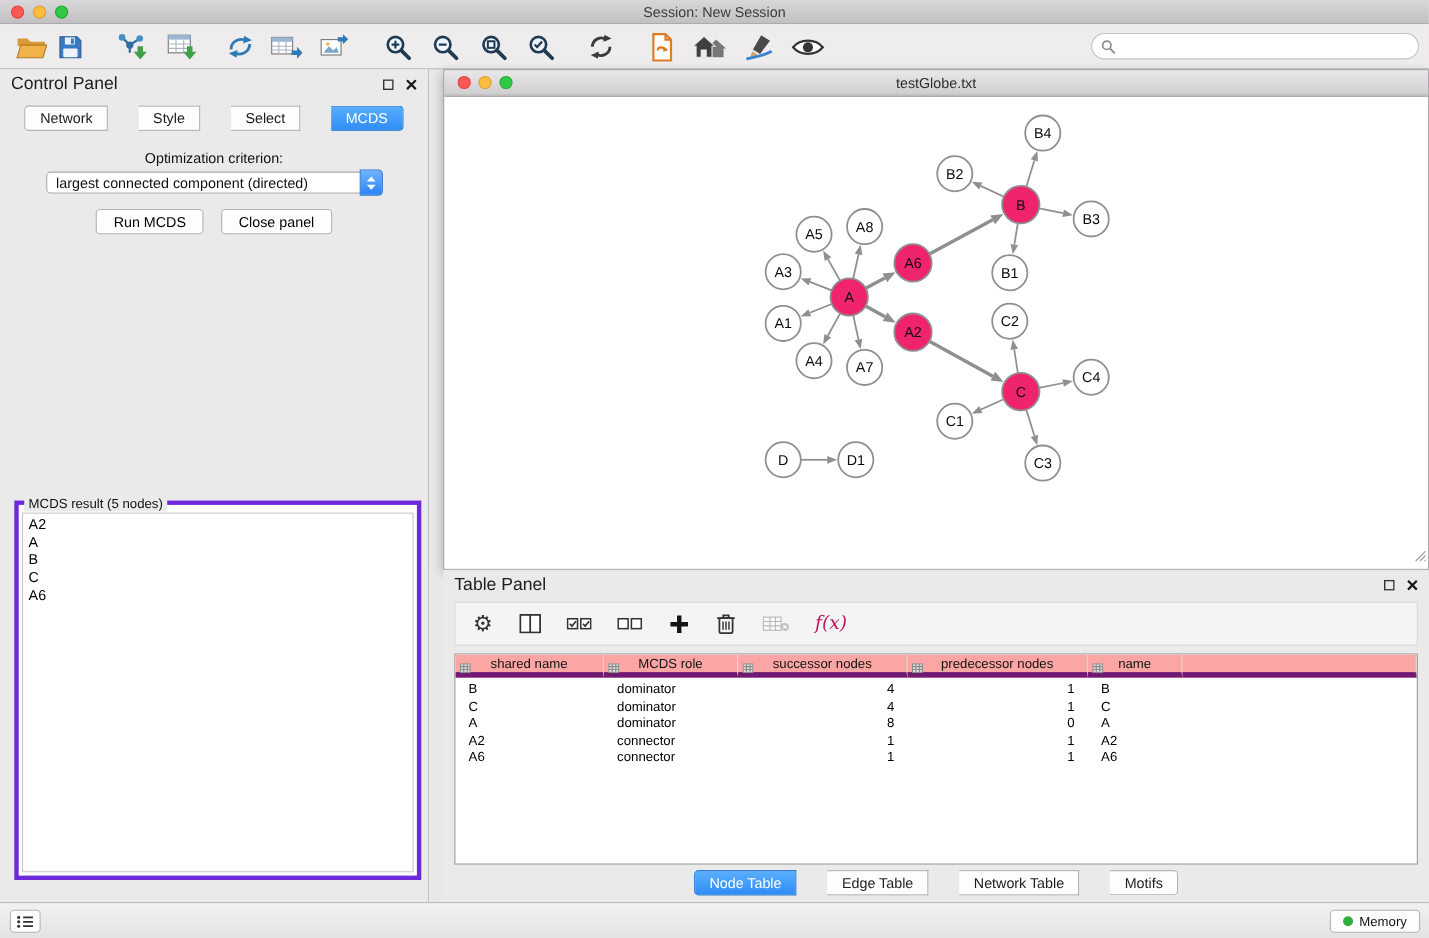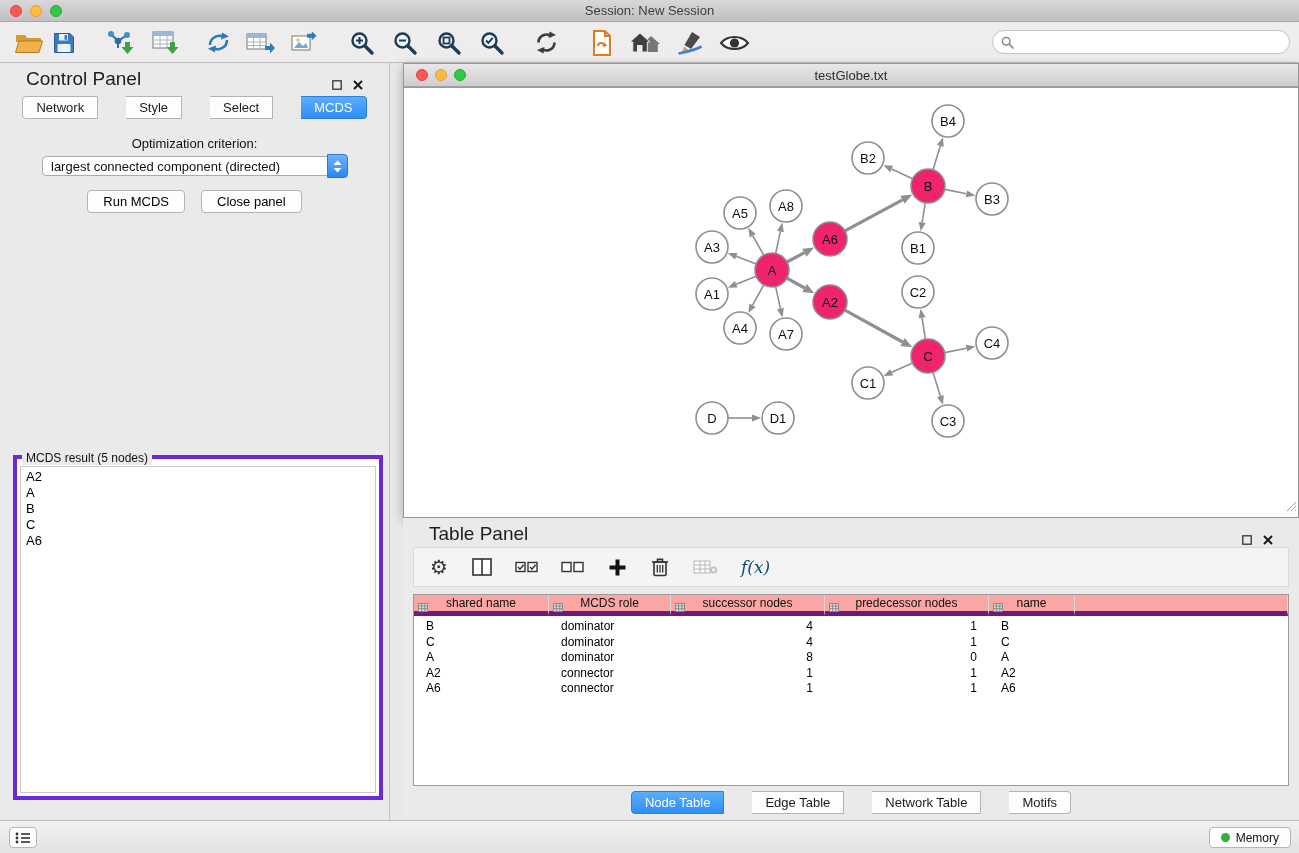--- a/index.html
+++ b/index.html
@@ -25,21 +25,21 @@
     display:flex; align-items:center; justify-content:center; cursor:default; }
   .ticon { display:flex; align-items:center; justify-content:center; }
   .searchbox { position:absolute; right:9px; top:8px; width:298px; height:24px; background:#fff;
     border:1px solid #c3c3c3; border-radius:12px; display:flex; align-items:center; padding:0 8px; }
   .searchbox input { border:none; outline:none; background:transparent; flex:1; font-size:13px;
     font-family:"Liberation Sans",sans-serif; margin-left:5px; }
 
   
   .control-panel { position:absolute; left:0; top:63px; width:390px; height:757px;
     background:#eaeaea; border-right:1px solid #c2c2c2; }
-  .panel-header { height:27px; display:flex; align-items:flex-end; padding:0 26px; font-size:19px; color:#1d1d1d; }
+  .panel-header { height:27px; display:flex; align-items:center; padding:0 10px; font-size:16px; color:#1d1d1d; }
   .panel-header-controls { margin-left:auto; display:flex; gap:11px; align-items:center; }
   .ph-btn { background:none; border:none; display:flex; align-items:center; cursor:default; }
 
   .seg { display:flex; justify-content:center;gap:28px; }
   .cp-tabs { position:absolute; top:33px; left:0; width:100%; }
   .seg-tab { border:1px solid #b3b3b3; border-left:none; background:#fdfdfd; padding:3px 13px;
     font-size:13px; color:#1c1c1c; cursor:default; }
   .seg-tab:first-child { border-left:1px solid #b3b3b3; border-radius:4px 0 0 4px; }
   .seg-tab:last-child { border-radius:0 4px 4px 0; }
   .seg-tab.active { background:linear-gradient(#5aaefc,#2f8df7); border-color:#2c7fd9; color:#fff; }
@@ -74,21 +74,21 @@
     border-top:1px solid #9a9a9a; overflow:hidden; }
   .resize-grip { position:absolute; right:1px; bottom:1px; }
 
   
   .table-panel { position:absolute; left:403px; top:518px; width:896px; height:302px; background:#eaeaea; }
   .tp-toolbar { position:absolute; top:29px; left:10px; right:10px; height:40px; background:#f5f4f5;
     border:1px solid #d8d8d8; display:flex; align-items:center; gap:23px; padding:0 15px; }
   .tp-tool { background:none; border:none; display:flex; align-items:center; justify-content:center;
     cursor:default; min-width:20px; }
   .gear-glyph { font-size:20px; color:#333; line-height:20px; font-family:"DejaVu Sans",sans-serif; }
-  .fx { font-family:"DejaVu Serif",serif; font-style:italic; font-size:17px; color:#0c4a6e; }
+  .fx { font-family:"DejaVu Serif",serif; font-style:italic; font-size:17px; color:#be185d; }
   .tp-table-wrap { position:absolute; top:76px; left:10px; right:10px; height:192px; background:#fff;
     border:1px solid #9a9a9a; overflow:hidden; }
   table.node-table { width:100%; border-collapse:separate; border-spacing:0; table-layout:fixed;
     font-size:12px; }
   table.node-table th { background:#fca5a5; border-right:1px solid #dadada; border-bottom:5px solid #701a75;
     height:21px; font-weight:normal; position:relative; color:#111; font-size:12px; }
   .th-icon { position:absolute; left:4px; top:6px; }
   table.node-table td { height:15px; line-height:15.5px; padding:0 12px; color:#000; white-space:nowrap; }
   td.al { text-align:left; } td.ar { text-align:right; }
   tbody tr:first-child td { padding-top:3px; }

